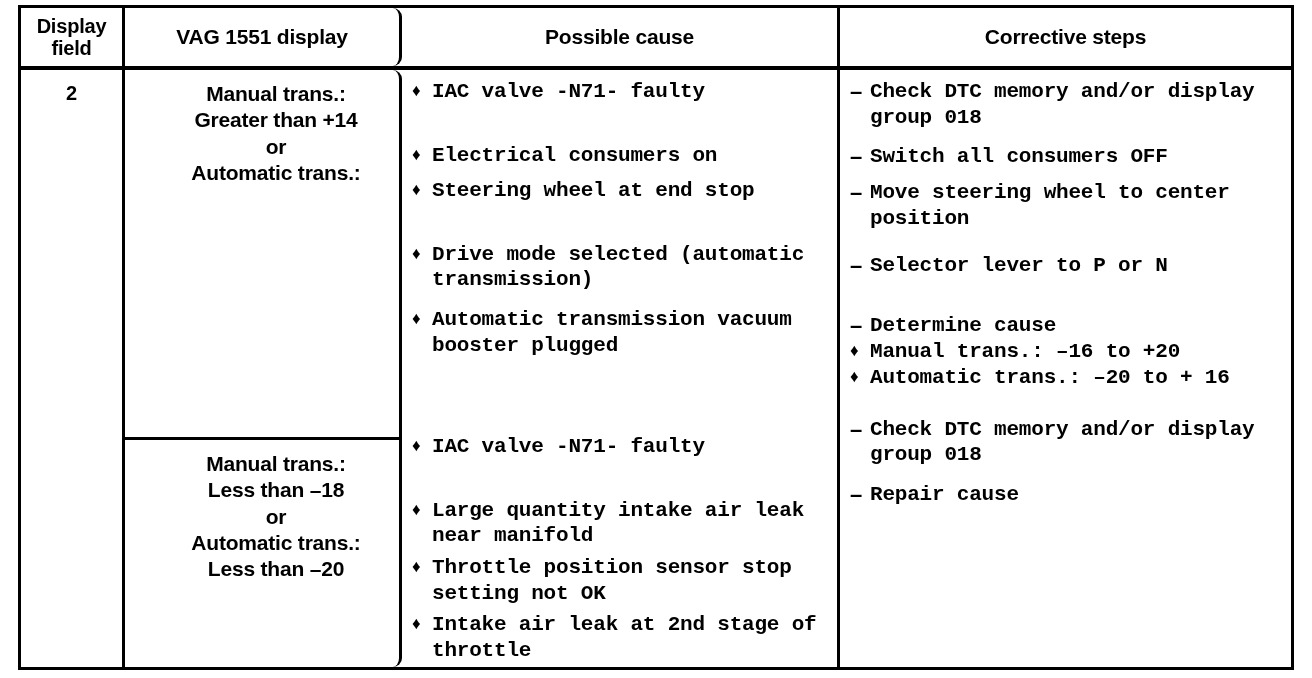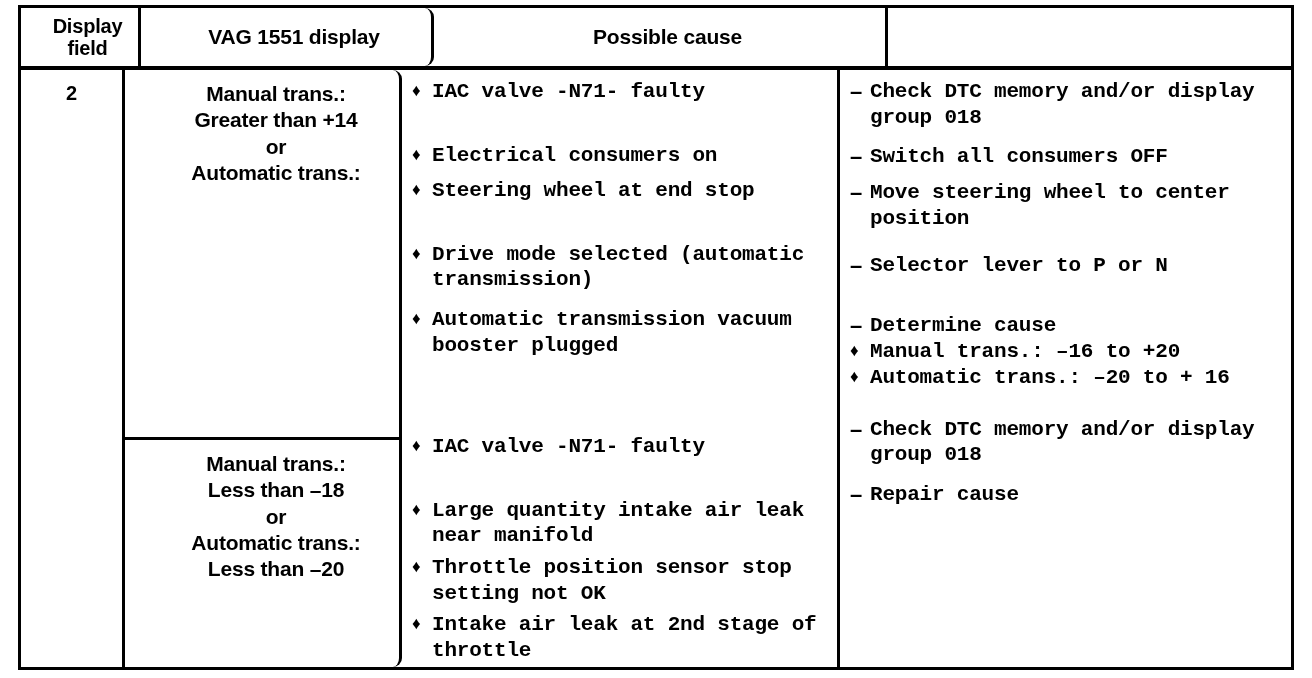--- a/index.html
+++ b/index.html
@@ -65,21 +65,20 @@
   .th {
     display: flex;
     align-items: center;
     justify-content: center;
     text-align: center;
     font-weight: bold;
     font-size: 21px;
     line-height: 1.12;
     letter-spacing: -0.2px;
     padding: 0 6px;
-    margin-left: 16px;
   }
   .th.small { font-size: 20px; }
 
   
   .body-cell {
     box-sizing: border-box;
     padding: 0;
   }
 
   
@@ -149,20 +148,21 @@
 
 <div class="sheet">
   <div class="table">
 
     <div class="thead">
       <div class="cell col-1 th vline small">
         <span>Display<br>field</span>
       </div>
       <div class="cell col-2 th vline">VAG 1551 display</div>
       <div class="cell col-3 th vline">Possible cause</div>
+      <div class="cell col-4 th">Corrective steps</div>
     </div>
 
     <div class="tbody">
 
       <div class="cell col-1 vline body-cell">
         <div class="field-num">2</div>
       </div>
 
       <div class="cell col-2 vline body-cell">
         <div class="c2-stack">

